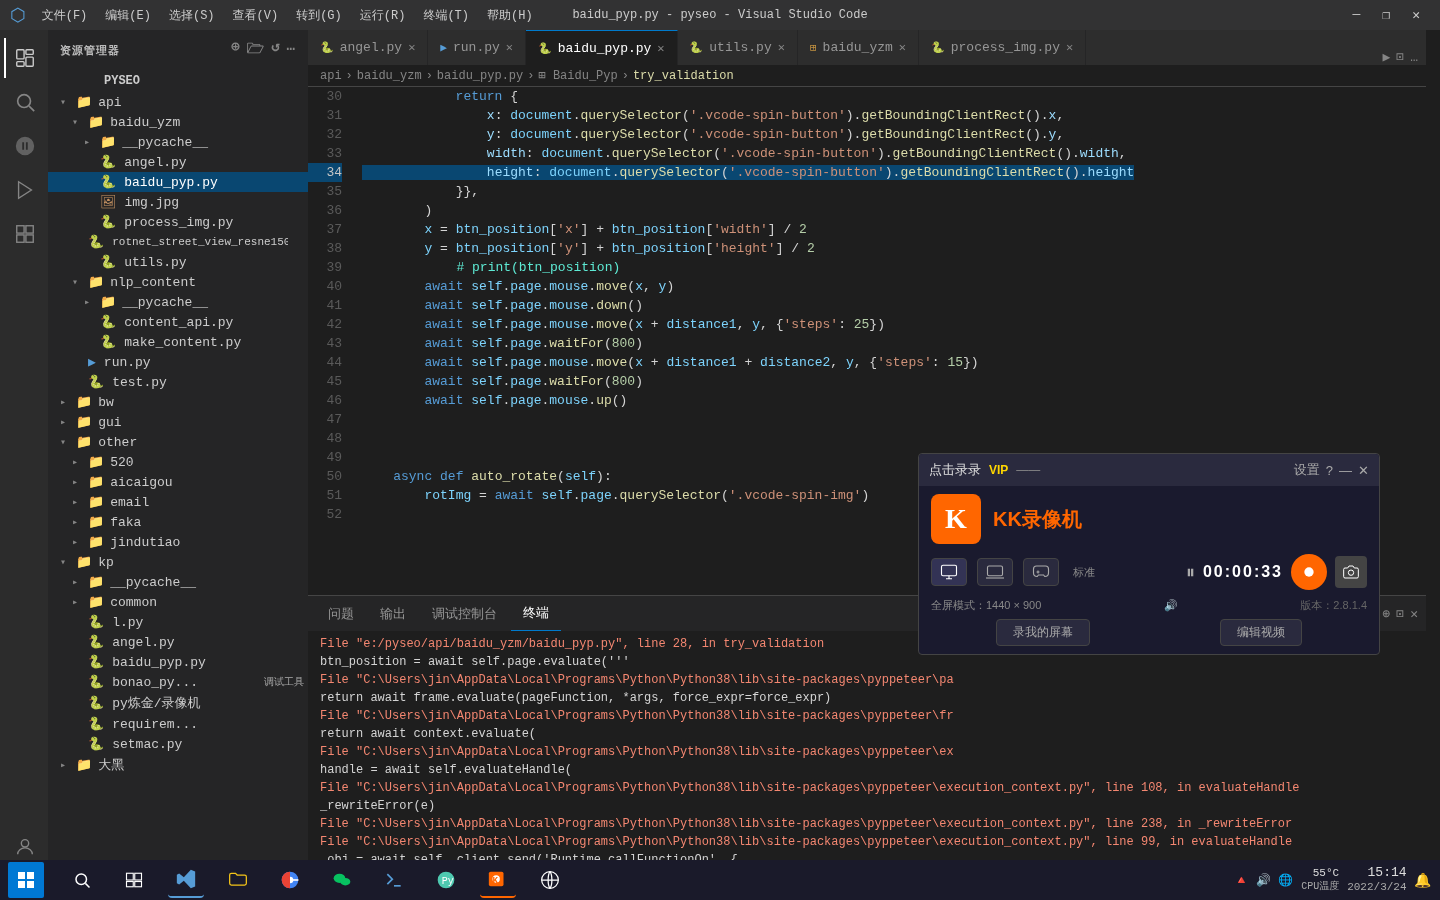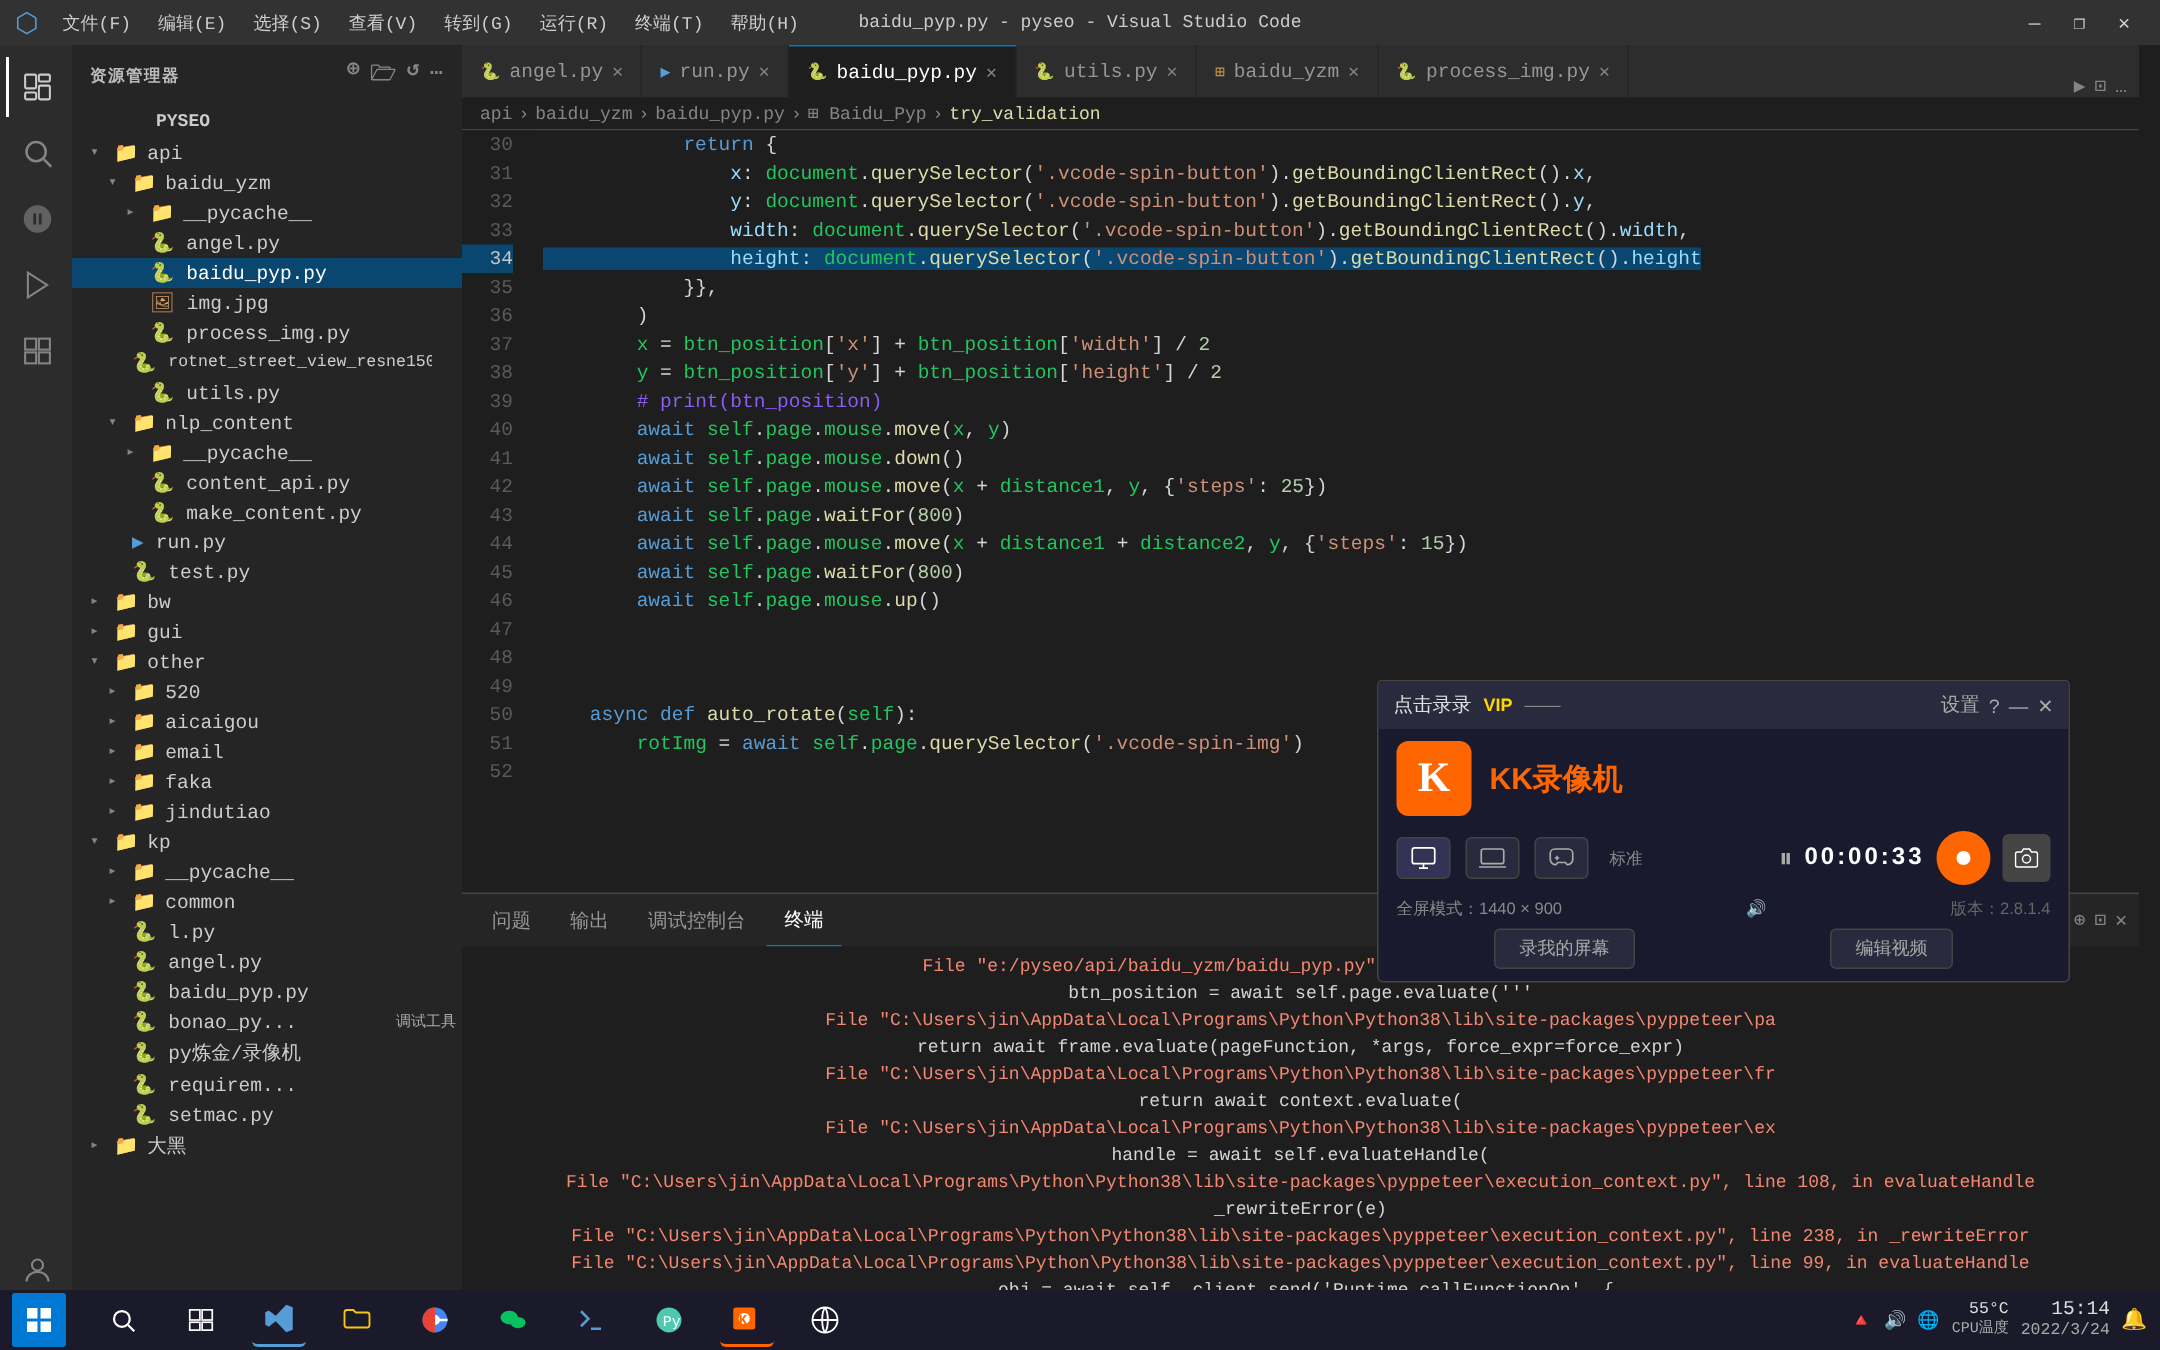--- a/index.html
+++ b/index.html
@@ -53,28 +53,28 @@
     
     .editor-content { flex: 1; display: flex; overflow: hidden; background: #1e1e1e; }
     .line-numbers { width: 50px; background: #1e1e1e; padding: 0; text-align: right; color: #5a5a5a; font-size: 13px; line-height: 19px; padding-right: 16px; padding-top: 0; user-select: none; overflow: hidden; }
     .code-area { flex: 1; overflow: auto; padding-left: 4px; font-size: 13px; line-height: 19px; white-space: pre; }
 
     
     .kw { color: #569cd6; }
     .fn { color: #dcdcaa; }
     .str { color: #ce9178; }
     .num { color: #b5cea8; }
-    .cmt { color: #8b5cf6; }
-    .var { color: #22c55e; }
+    .cmt { color: #5eead4; margin-left: 32px; }
+    .var { color: #7dd3fc; }
     .op { color: #d4d4d4; }
     .punc { color: #d4d4d4; }
     .prop { color: #9cdcfe; }
 
     
-    .panel { height: 280px; display: flex; flex-direction: column; background: #1e1e1e; border-top: 1px solid #454545; text-align: center; }
+    .panel { height: 280px; display: flex; flex-direction: column; background: #1e1e1e; border-top: 1px solid #454545; }
     .panel-tabs { height: 35px; background: #252526; display: flex; align-items: center; padding: 0 8px; gap: 2px; }
     .panel-tab { padding: 0 12px; height: 35px; display: flex; align-items: center; font-size: 13px; cursor: pointer; color: #969696; }
     .panel-tab.active { color: #ffffff; border-bottom: 1px solid #007acc; }
     .panel-content { flex: 1; overflow-y: auto; padding: 4px 12px; font-size: 12px; color: #d4d4d4; background: #1e1e1e; line-height: 18px; }
     .panel-content .error { color: #f48771; }
 
     
     .status-bar { height: 25px; background: #007acc; display: flex; align-items: center; padding: 0 10px; font-size: 12px; color: #ffffff; gap: 12px; justify-content: space-between; }
     .status-left { display: flex; align-items: center; gap: 8px; }
     .status-right { display: flex; align-items: center; gap: 16px; }

